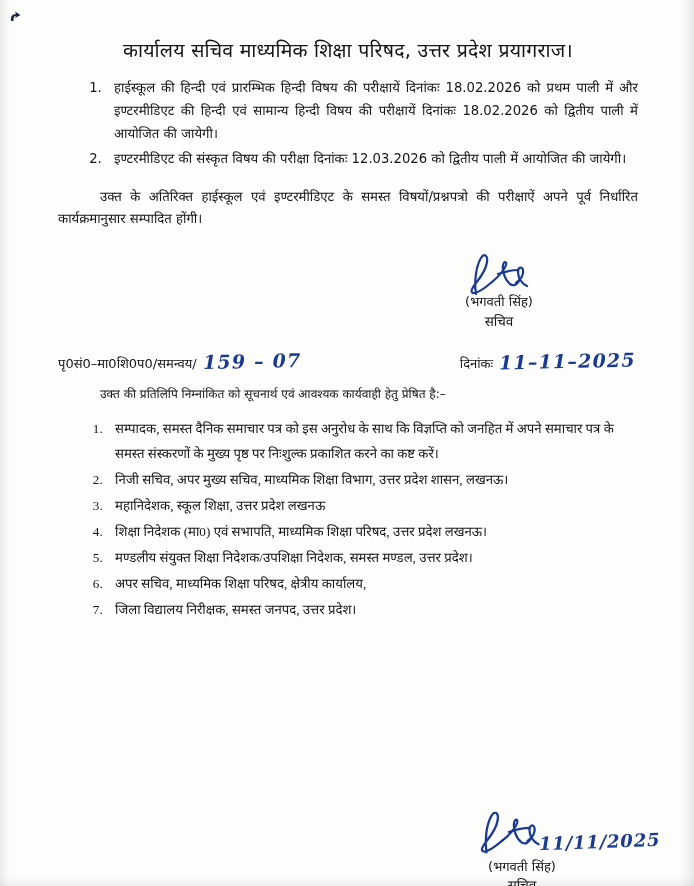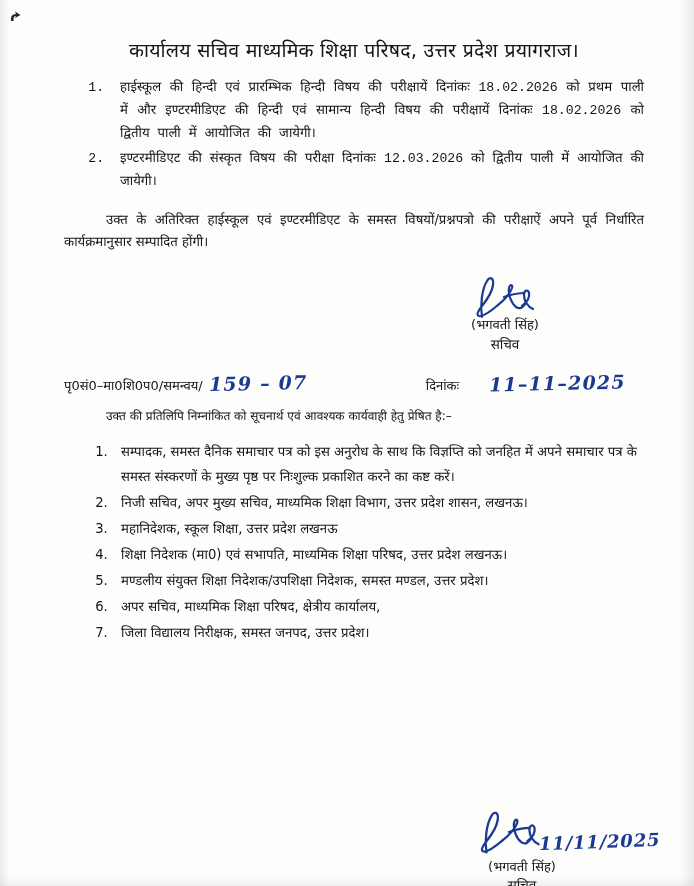--- a/index.html
+++ b/index.html
@@ -46,21 +46,21 @@
   .corner-mark {
     position: absolute;
     left: 8px;
     top: 10px;
     width: 16px;
     height: 16px;
   }
 
   .content {
     position: absolute;
-    left: 64px;
+    left: 58px;
     top: 0;
     width: 580px;
   }
 
   .office-title {
     text-align: center;
     font-size: 19.5px;
     line-height: 1.30;
     letter-spacing: 0.2px;
     margin-top: 38px;
@@ -87,21 +87,20 @@
     margin: 14px 0 0 0;
     padding-left: 48px;
     font-size: 13.2px;
     line-height: 1.72;
   }
   ol.main-list > li {
     text-align: justify;
     text-align-last: left;
     margin-bottom: 3px;
     padding-left: 8px;
-    font-family: Liberation Mono, monospace;
   }
 
   .closing-para {
     margin-top: 15px;
     font-size: 13.2px;
     line-height: 1.66;
     text-align: justify;
     text-indent: 42px;
     text-align-last: left;
   }
@@ -133,21 +132,21 @@
     display: flex;
     align-items: flex-start;
     justify-content: space-between;
     font-size: 13px;
   }
   .ref-left, .ref-right {
     display: flex;
     align-items: baseline;
     white-space: nowrap;
   }
-  .ref-right { margin-right: 18px; gap: 24px; }
+  .ref-right { margin-right: 2px; }
   .hand {
     color: #1b3a91;
     font-family: "DejaVu Serif", serif;
     font-size: 19px;
     font-style: italic;
     font-weight: 600;
     letter-spacing: 1.2px;
     margin-left: 6px;
     transform: rotate(-1.2deg);
     display: inline-block;
@@ -162,20 +161,21 @@
 
   ol.copy-list {
     margin: 8px 0 0 0;
     padding-left: 48px;
     font-size: 13.2px;
     line-height: 1.9;
   }
   ol.copy-list > li {
     padding-left: 9px;
     margin-bottom: 1px;
+    font-family: Liberation Serif, serif;
   }
   ol.copy-list > li .sub-line {
     display: block;
   }
 
   
   .sign-block-bottom {
     position: absolute;
     right: 30px;
     bottom: 0px;

